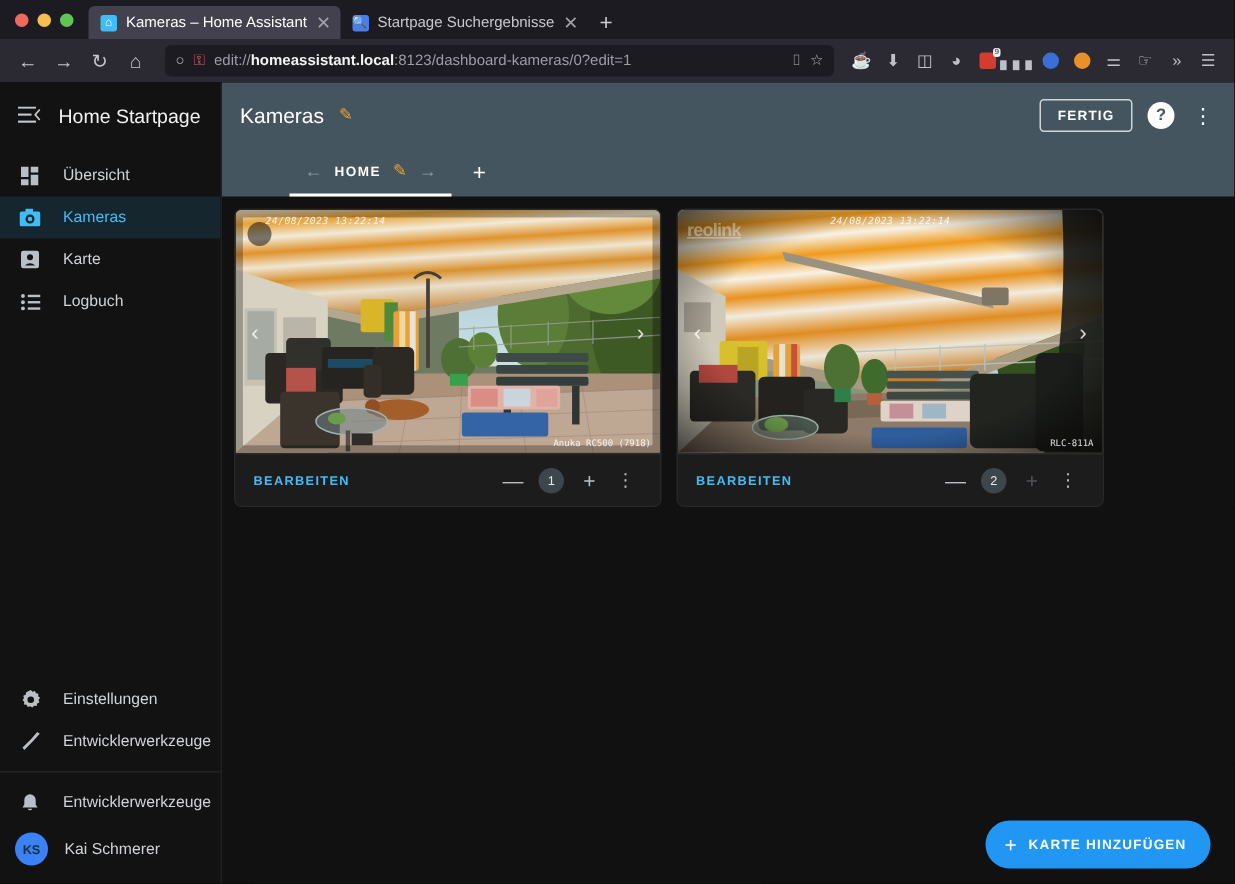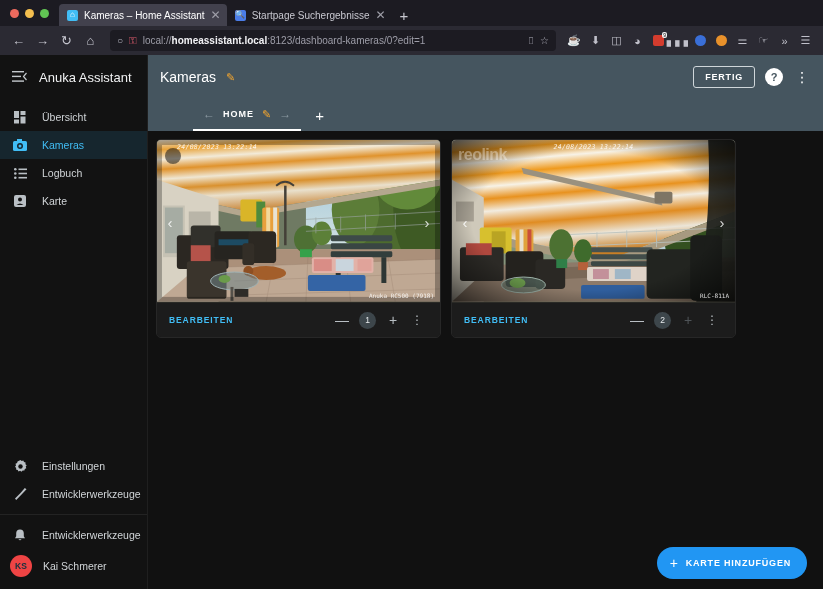--- a/index.html
+++ b/index.html
@@ -96,21 +96,21 @@
 
   .sb-spacer { flex: 1; }
   .sb-bottom { padding-bottom: 6px; }
   .sb-divider { height: 1px; background: #232323; margin: 6px 0; }
   .sb-badge {
     margin-left: auto; background: #f3a218; color: #2a1c04; font-size: 8px;
     width: 13px; height: 13px; border-radius: 50%; display: flex;
     align-items: center; justify-content: center; font-weight: bold;
   }
   .avatar {
-    width: 22px; height: 22px; border-radius: 50%; background: #ef4444; color: #16323f;
+    width: 22px; height: 22px; border-radius: 50%; background: #3b82f6; color: #16323f;
     font-size: 8.5px; display: flex; align-items: center; justify-content: center;
     font-weight: bold; flex: 0 0 22px;
   }
   .sb-user { height: 34px; display: flex; align-items: center; gap: 11px; padding: 0 10px;
              color: #d0d4d7; font-size: 10.5px; }
 
   
   .main { flex: 1; display: flex; flex-direction: column; min-width: 0; background: #111111; position: relative; }
 
   .ha-header { background: #45555f; flex: 0 0 auto; }
@@ -159,22 +159,22 @@
     position: absolute; top: 3px; font-size: 6.5px; color: rgba(255,255,255,0.85);
     font-family: "DejaVu Sans Mono", monospace; letter-spacing: 0.3px; font-style: italic;
   }
   .cam .ts.left { left: 20px; }
   .cam .ts.center { left: 0; right: 0; text-align: center; }
   .cam .model {
     position: absolute; bottom: 4px; right: 6px; font-size: 6px;
     color: rgba(255,255,255,0.85); font-family: "DejaVu Sans Mono", monospace;
   }
   .cam .wm {
-    position: absolute; top: 6px; left: 6px; font-size: 16px;
-    color: rgba(255,255,255,0.35); font-weight: bold; letter-spacing: -0.5px;
+    position: absolute; top: 6px; left: 6px; font-size: 12px;
+    color: rgba(255,255,255,0.35); font-weight: bold; letter-spacing: -0.5px; text-decoration: underline;
   }
   .cam .eye {
     position: absolute; top: 8px; left: 8px; width: 16px; height: 16px;
     border-radius: 50%; background: rgba(20,20,20,0.55);
   }
 
   .cam-img { position: absolute; inset: 0; }
 
   .card-actions {
     height: 34px; display: flex; align-items: center; padding: 0 12px; gap: 0;
@@ -229,21 +229,21 @@
 
   <div class="navbar">
     <div class="navbtn">←</div>
     <div class="navbtn">→</div>
     <div class="navbtn">↻</div>
     <div class="navbtn">⌂</div>
 
     <div class="urlbar">
       <span class="u-icon">○</span>
       <span class="u-lock">⚿</span>
-      <span class="urltext"><span>local://</span><b>homeassistant.local</b><span>:8123/dashboard-kameras/0?edit=1</span></span>
+      <span class="urltext"><span>edit://</span><b>homeassistant.local</b><span>:8123/dashboard-kameras/0?edit=1</span></span>
       <span class="u-right">
         <span class="u-icon">⌷</span>
         <span class="u-icon">☆</span>
       </span>
     </div>
 
     <div class="extbar">
       <div class="exticon">☕</div>
       <div class="exticon">⬇</div>
       <div class="exticon">◫</div>
@@ -271,21 +271,21 @@
     <div class="sidebar">
       <div class="sb-header">
         <span class="menu-ico">
           <svg width="15" height="11" viewBox="0 0 15 11">
               <rect x="0" y="0" width="12" height="1.4" fill="#c3c8cc"></rect>
               <rect x="0" y="4.7" width="9" height="1.4" fill="#c3c8cc"></rect>
               <rect x="0" y="9.4" width="12" height="1.4" fill="#c3c8cc"></rect>
               <path d="M14.5 2 L11.5 5.5 L14.5 9" stroke="#c3c8cc" stroke-width="1.2" fill="none"></path>
             </svg>
         </span>
-        <span class="sb-title">Anuka Assistant</span>
+        <span class="sb-title">Home Startpage</span>
       </div>
 
       <div class="sb-list">
 
         <div class="sb-item">
           <span class="sb-ico">
             <svg width="13" height="13" viewBox="0 0 13 13">
                 <rect x="0" y="0" width="5" height="7" fill="#b9bfc4"></rect>
                 <rect x="6.5" y="0" width="5" height="4" fill="#b9bfc4"></rect>
                 <rect x="6.5" y="5.5" width="5" height="7" fill="#b9bfc4"></rect>
@@ -300,44 +300,44 @@
             <svg width="14" height="12" viewBox="0 0 14 12">
                 <rect x="0" y="2" width="14" height="10" rx="1.5" fill="#41bdf5"></rect>
                 <rect x="4" y="0" width="5" height="2.5" fill="#41bdf5"></rect>
                 <circle cx="7" cy="7" r="3" fill="#16262e"></circle>
                 <circle cx="7" cy="7" r="1.5" fill="#41bdf5"></circle>
               </svg>
           </span>
           <span>Kameras</span>
         </div>
 
+
+        <div class="sb-item">
+          <span class="sb-ico">
+            <svg width="12" height="12" viewBox="0 0 12 12">
+                <rect x="0" y="0" width="12" height="12" rx="2" fill="#b9bfc4"></rect>
+                <circle cx="6" cy="4.5" r="2" fill="#121212"></circle>
+                <path d="M2.5 10 q3.5 -3 7 0 z" fill="#121212"></path>
+              </svg>
+          </span>
+          <span>Karte</span>
+        </div>
 
         <div class="sb-item">
           <span class="sb-ico">
             <svg width="13" height="11" viewBox="0 0 13 11">
                 <circle cx="1.3" cy="1.3" r="1.3" fill="#b9bfc4"></circle>
                 <rect x="4.5" y="0.5" width="8.5" height="1.6" fill="#b9bfc4"></rect>
                 <circle cx="1.3" cy="5.5" r="1.3" fill="#b9bfc4"></circle>
                 <rect x="4.5" y="4.7" width="8.5" height="1.6" fill="#b9bfc4"></rect>
                 <circle cx="1.3" cy="9.7" r="1.3" fill="#b9bfc4"></circle>
                 <rect x="4.5" y="8.9" width="8.5" height="1.6" fill="#b9bfc4"></rect>
               </svg>
           </span>
           <span>Logbuch</span>
-        </div>
-
-        <div class="sb-item">
-          <span class="sb-ico">
-            <svg width="12" height="12" viewBox="0 0 12 12">
-                <rect x="0" y="0" width="12" height="12" rx="2" fill="#b9bfc4"></rect>
-                <circle cx="6" cy="4.5" r="2" fill="#121212"></circle>
-                <path d="M2.5 10 q3.5 -3 7 0 z" fill="#121212"></path>
-              </svg>
-          </span>
-          <span>Karte</span>
         </div>
 
 
         <div class="sb-item">
           
           
         </div>
 
       </div>
 

